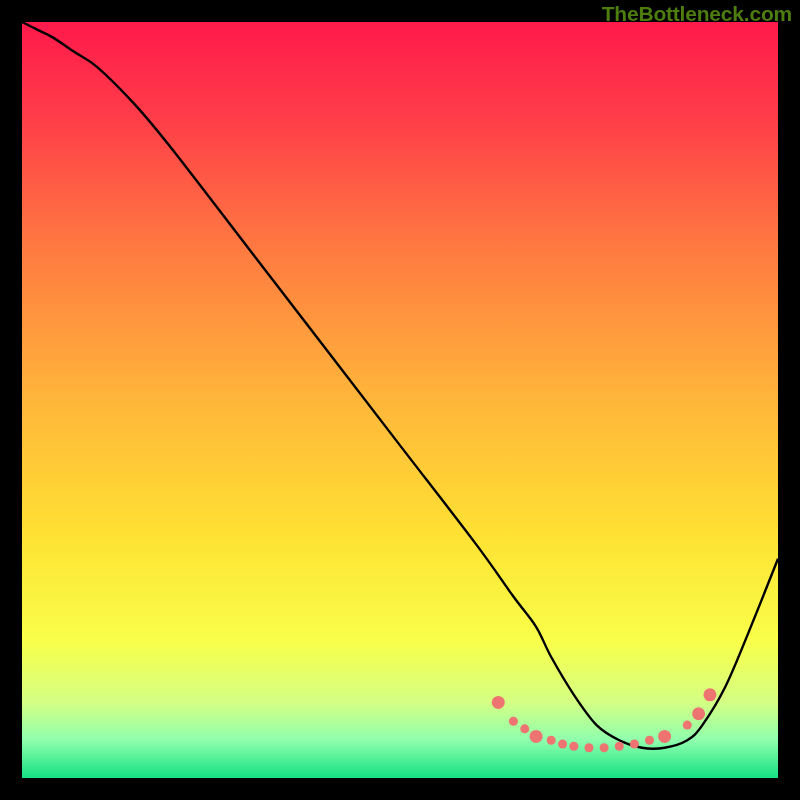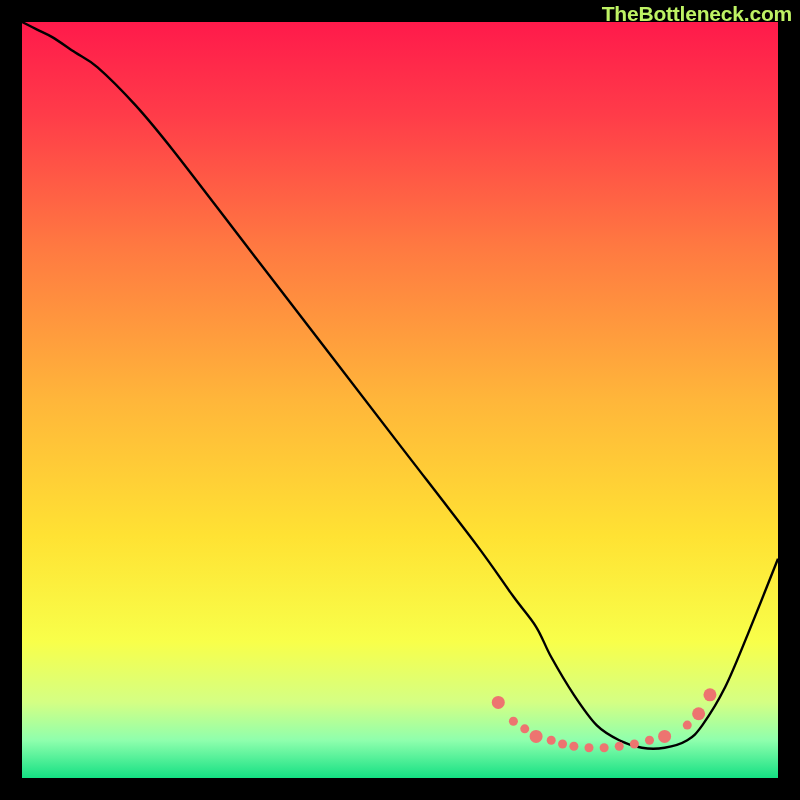--- a/index.html
+++ b/index.html
@@ -25,21 +25,21 @@
     width: 756px;
     height: 756px;
   }
   .watermark {
     position: absolute;
     top: 2px;
     right: 8px;
     font-family: Arial, Helvetica, sans-serif;
     font-size: 21px;
     font-weight: 600;
-    color: #bef264;
+    color: #4d7c0f;
     letter-spacing: -0.2px;
   }
 </style>
 </head>
 <body>
 
 <div class="frame">
   <svg class="plot" viewBox="0 0 756 756" preserveAspectRatio="none">
     <defs>
       <linearGradient id="bg-grad" x1="0" y1="0" x2="0" y2="1">

